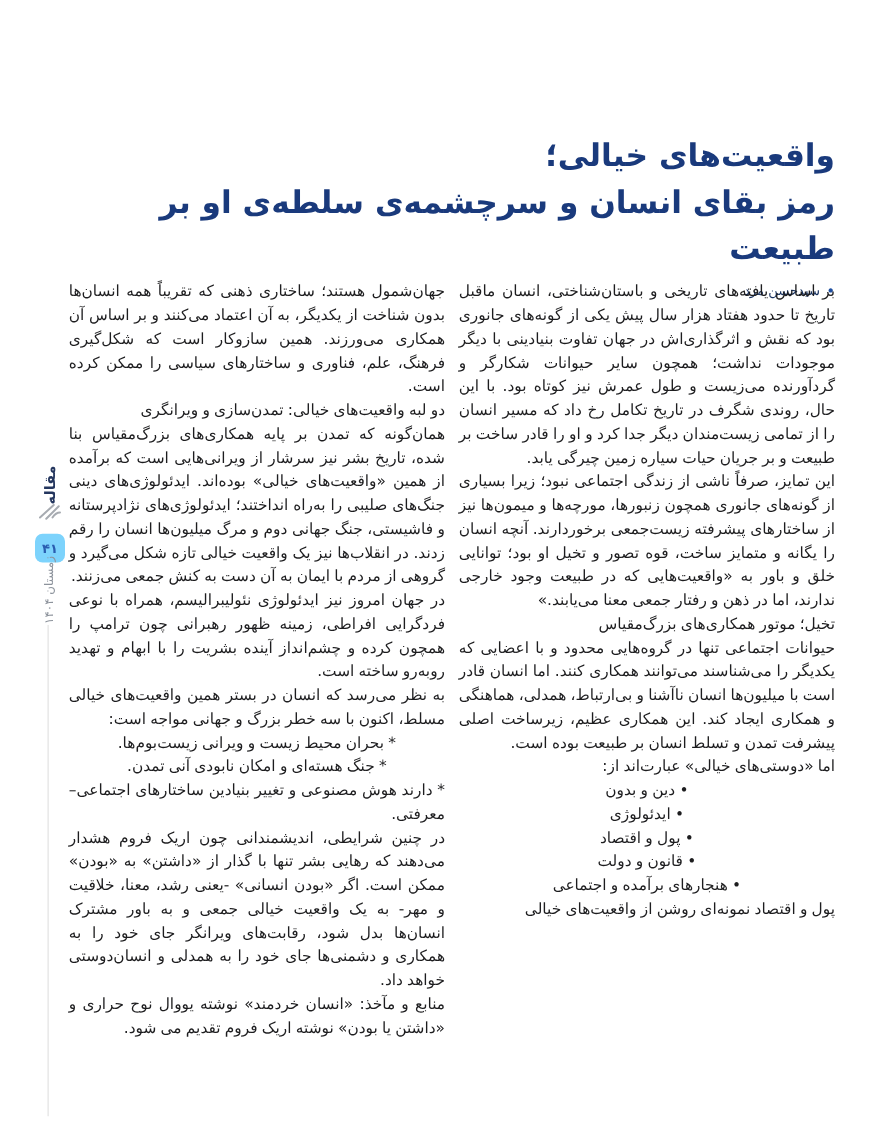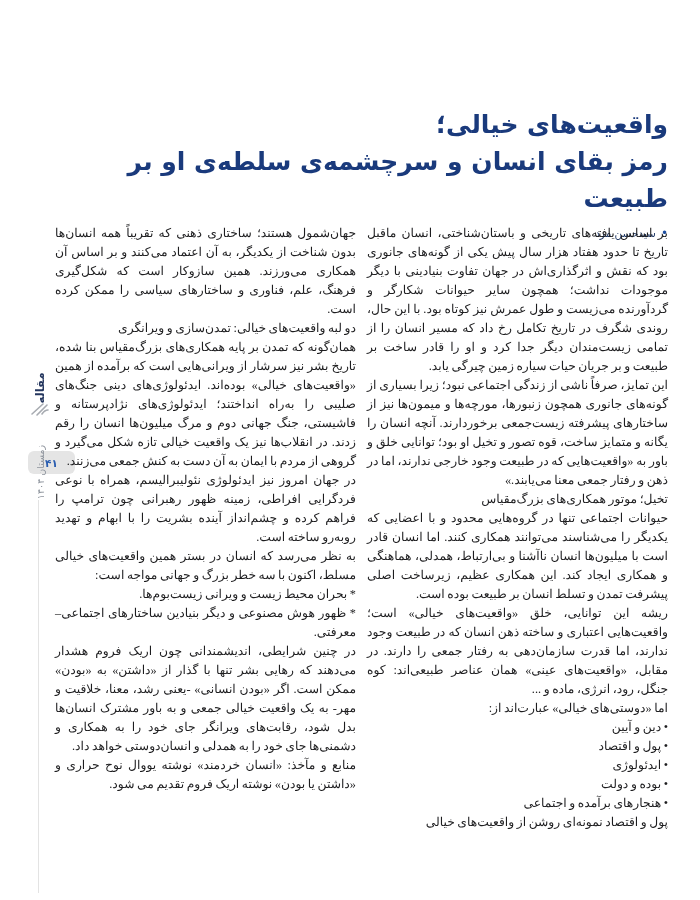--- a/index.html
+++ b/index.html
@@ -8,32 +8,32 @@
   .page { position:relative; width:700px; height:900px; background:#fff; }
 
   
   .header { position:absolute; top:106px; right:32px; left:55px; text-align:right; }
   .title { color:#1a3a7c; font-weight:bold; font-size:25px; line-height:37px; letter-spacing:-0.2px; }
   .author-line { margin-top:10px; font-size:10.5px; color:#16305f; display:flex; justify-content:flex-start; align-items:center; gap:5px; }
   .author-dot { color:#1f4fa0; font-size:12px; line-height:1; }
 
   
   .cols { position:absolute; top:224px; right:32px; left:55px; display:flex; gap:11px; }
-  .col { width:301px; font-size:12.3px; line-height:19px; color:#1d1d1f; text-align:justify; text-justify:inter-word; word-spacing:-0.5px;font-family:Liberation Serif, serif; }
+  .col { width:301px; font-size:12.3px; line-height:19px; color:#1d1d1f; text-align:justify; text-justify:inter-word; word-spacing:-0.5px; }
   .col p { margin:0; }
   .col p.sub { text-align:right; }
-  .col p.bullet { text-align:right; }
+  .col p.bullet { text-align:center; }
 
   
   .sidebar { position:absolute; top:0; left:0; width:56px; height:900px; }
   .v-rot { position:absolute; white-space:nowrap; transform:translate(-50%,-50%) rotate(-90deg); }
   .section-label { left:40px; top:388px; font-size:11.5px; font-weight:bold; color:#24365e; }
   .issue-date { left:40px; top:472px; font-size:9.5px; color:#8d939c; }
-  .page-chip { position:absolute; left:28px; top:427px; width:47px; height:23px; background:#e5e5e5; border-radius:6px;
-               display:flex; align-items:center; justify-content:center; font-size:10.5px; font-weight:bold; color:#2a5db0;margin-top:24px; }
+  .page-chip { position:absolute; left:28px; top:427px; width:24px; height:23px; background:#7dd3fc; border-radius:6px;
+               display:flex; align-items:center; justify-content:center; font-size:10.5px; font-weight:bold; color:#2a5db0; }
   .logo-mark { position:absolute; left:29px; top:401px; }
   .v-rule { position:absolute; left:38px; top:500px; width:1px; height:393px; background:#e3e3e3; }
 </style>
 </head>
 <body>
 
 <div class="page">
 
   <aside class="sidebar">
     <span class="v-rot section-label">مقاله</span>
@@ -62,36 +62,36 @@
     </div>
   </header>
 
   <main class="cols">
 
     <section class="col">
       <p>بر اساس یافته‌های تاریخی و باستان‌شناختی، انسان ماقبل تاریخ تا حدود هفتاد هزار سال پیش یکی از گونه‌های جانوری بود که نقش و اثرگذاری‌اش در جهان تفاوت بنیادینی با دیگر موجودات نداشت؛ همچون سایر حیوانات شکارگر و گردآورنده می‌زیست و طول عمرش نیز کوتاه بود. با این حال، روندی شگرف در تاریخ تکامل رخ داد که مسیر انسان را از تمامی زیست‌مندان دیگر جدا کرد و او را قادر ساخت بر طبیعت و بر جریان حیات سیاره زمین چیرگی یابد.</p>
       <p>این تمایز، صرفاً ناشی از زندگی اجتماعی نبود؛ زیرا بسیاری از گونه‌های جانوری همچون زنبورها، مورچه‌ها و میمون‌ها نیز از ساختارهای پیشرفته زیست‌جمعی برخوردارند. آنچه انسان را یگانه و متمایز ساخت، قوه تصور و تخیل او بود؛ توانایی خلق و باور به «واقعیت‌هایی که در طبیعت وجود خارجی ندارند، اما در ذهن و رفتار جمعی معنا می‌یابند.»</p>
       <p class="sub">تخیل؛ موتور همکاری‌های بزرگ‌مقیاس</p>
       <p>حیوانات اجتماعی تنها در گروه‌هایی محدود و با اعضایی که یکدیگر را می‌شناسند می‌توانند همکاری کنند. اما انسان قادر است با میلیون‌ها انسان ناآشنا و بی‌ارتباط، همدلی، هماهنگی و همکاری ایجاد کند. این همکاری عظیم، زیرساخت اصلی پیشرفت تمدن و تسلط انسان بر طبیعت بوده است.</p>
-      <p>ریشه این توانایی، خلق «واقعیت‌های خیالی» است؛ واقعیت‌هایی اعتباری و ساخته ذهن انسان که در طبیعت وجود ندارند، اما قدرت سازمان‌دهی به رفتار جمعی را دارند. در مقابل، «واقعیت‌های عینی» همان عناصر طبیعی‌اند: کوه جنگل، رود، انرژی، ماده و ...</p>
       <p class="sub">اما «دوستی‌های خیالی» عبارت‌اند از:</p>
-      <p class="bullet">• دین و آیین</p>
+      <p class="bullet">• دین و بدون</p>
+      <p class="bullet">• ایدئولوژی</p>
       <p class="bullet">• پول و اقتصاد</p>
-      <p class="bullet">• ایدئولوژی</p>
-      <p class="bullet">• بوده و دولت</p>
+      <p class="bullet">• قانون و دولت</p>
       <p class="bullet">• هنجارهای برآمده و اجتماعی</p>
       <p>پول و اقتصاد نمونه‌ای روشن از واقعیت‌های خیالی</p>
     </section>
 
     <section class="col">
       <p>جهان‌شمول هستند؛ ساختاری ذهنی که تقریباً همه انسان‌ها بدون شناخت از یکدیگر، به آن اعتماد می‌کنند و بر اساس آن همکاری می‌ورزند. همین سازوکار است که شکل‌گیری فرهنگ، علم، فناوری و ساختارهای سیاسی را ممکن کرده است.</p>
       <p class="sub">دو لبه واقعیت‌های خیالی: تمدن‌سازی و ویرانگری</p>
       <p>همان‌گونه که تمدن بر پایه همکاری‌های بزرگ‌مقیاس بنا شده، تاریخ بشر نیز سرشار از ویرانی‌هایی است که برآمده از همین «واقعیت‌های خیالی» بوده‌اند. ایدئولوژی‌های دینی جنگ‌های صلیبی را به‌راه انداختند؛ ایدئولوژی‌های نژادپرستانه و فاشیستی، جنگ جهانی دوم و مرگ میلیون‌ها انسان را رقم زدند. در انقلاب‌ها نیز یک واقعیت خیالی تازه شکل می‌گیرد و گروهی از مردم با ایمان به آن دست به کنش جمعی می‌زنند.</p>
-      <p>در جهان امروز نیز ایدئولوژی نئولیبرالیسم، همراه با نوعی فردگرایی افراطی، زمینه ظهور رهبرانی چون ترامپ را فراهم کرده و چشم‌انداز آینده بشریت را با ابهام و تهدید روبه‌رو ساخته است.</p>
+      <p>در جهان امروز نیز ایدئولوژی نئولیبرالیسم، همراه با نوعی فردگرایی افراطی، زمینه ظهور رهبرانی چون ترامپ را همچون کرده و چشم‌انداز آینده بشریت را با ابهام و تهدید روبه‌رو ساخته است.</p>
       <p>به نظر می‌رسد که انسان در بستر همین واقعیت‌های خیالی مسلط، اکنون با سه خطر بزرگ و جهانی مواجه است:</p>
       <p class="bullet">* بحران محیط زیست و ویرانی زیست‌بوم‌ها.</p>
-      <p>* ظهور هوش مصنوعی و دیگر بنیادین ساختارهای اجتماعی–معرفتی.</p>
+      <p class="bullet">* جنگ هسته‌ای و امکان نابودی آنی تمدن.</p>
+      <p>* دارند هوش مصنوعی و تغییر بنیادین ساختارهای اجتماعی–معرفتی.</p>
       <p>در چنین شرایطی، اندیشمندانی چون اریک فروم هشدار می‌دهند که رهایی بشر تنها با گذار از «داشتن» به «بودن» ممکن است. اگر «بودن انسانی» -یعنی رشد، معنا، خلاقیت و مهر- به یک واقعیت خیالی جمعی و به باور مشترک انسان‌ها بدل شود، رقابت‌های ویرانگر جای خود را به همکاری و دشمنی‌ها جای خود را به همدلی و انسان‌دوستی خواهد داد.</p>
       <p>منابع و مآخذ: «انسان خردمند» نوشته یووال نوح حراری و «داشتن یا بودن» نوشته اریک فروم تقدیم می شود.</p>
     </section>
 
   </main>
 </div>
 
 </body></html>

